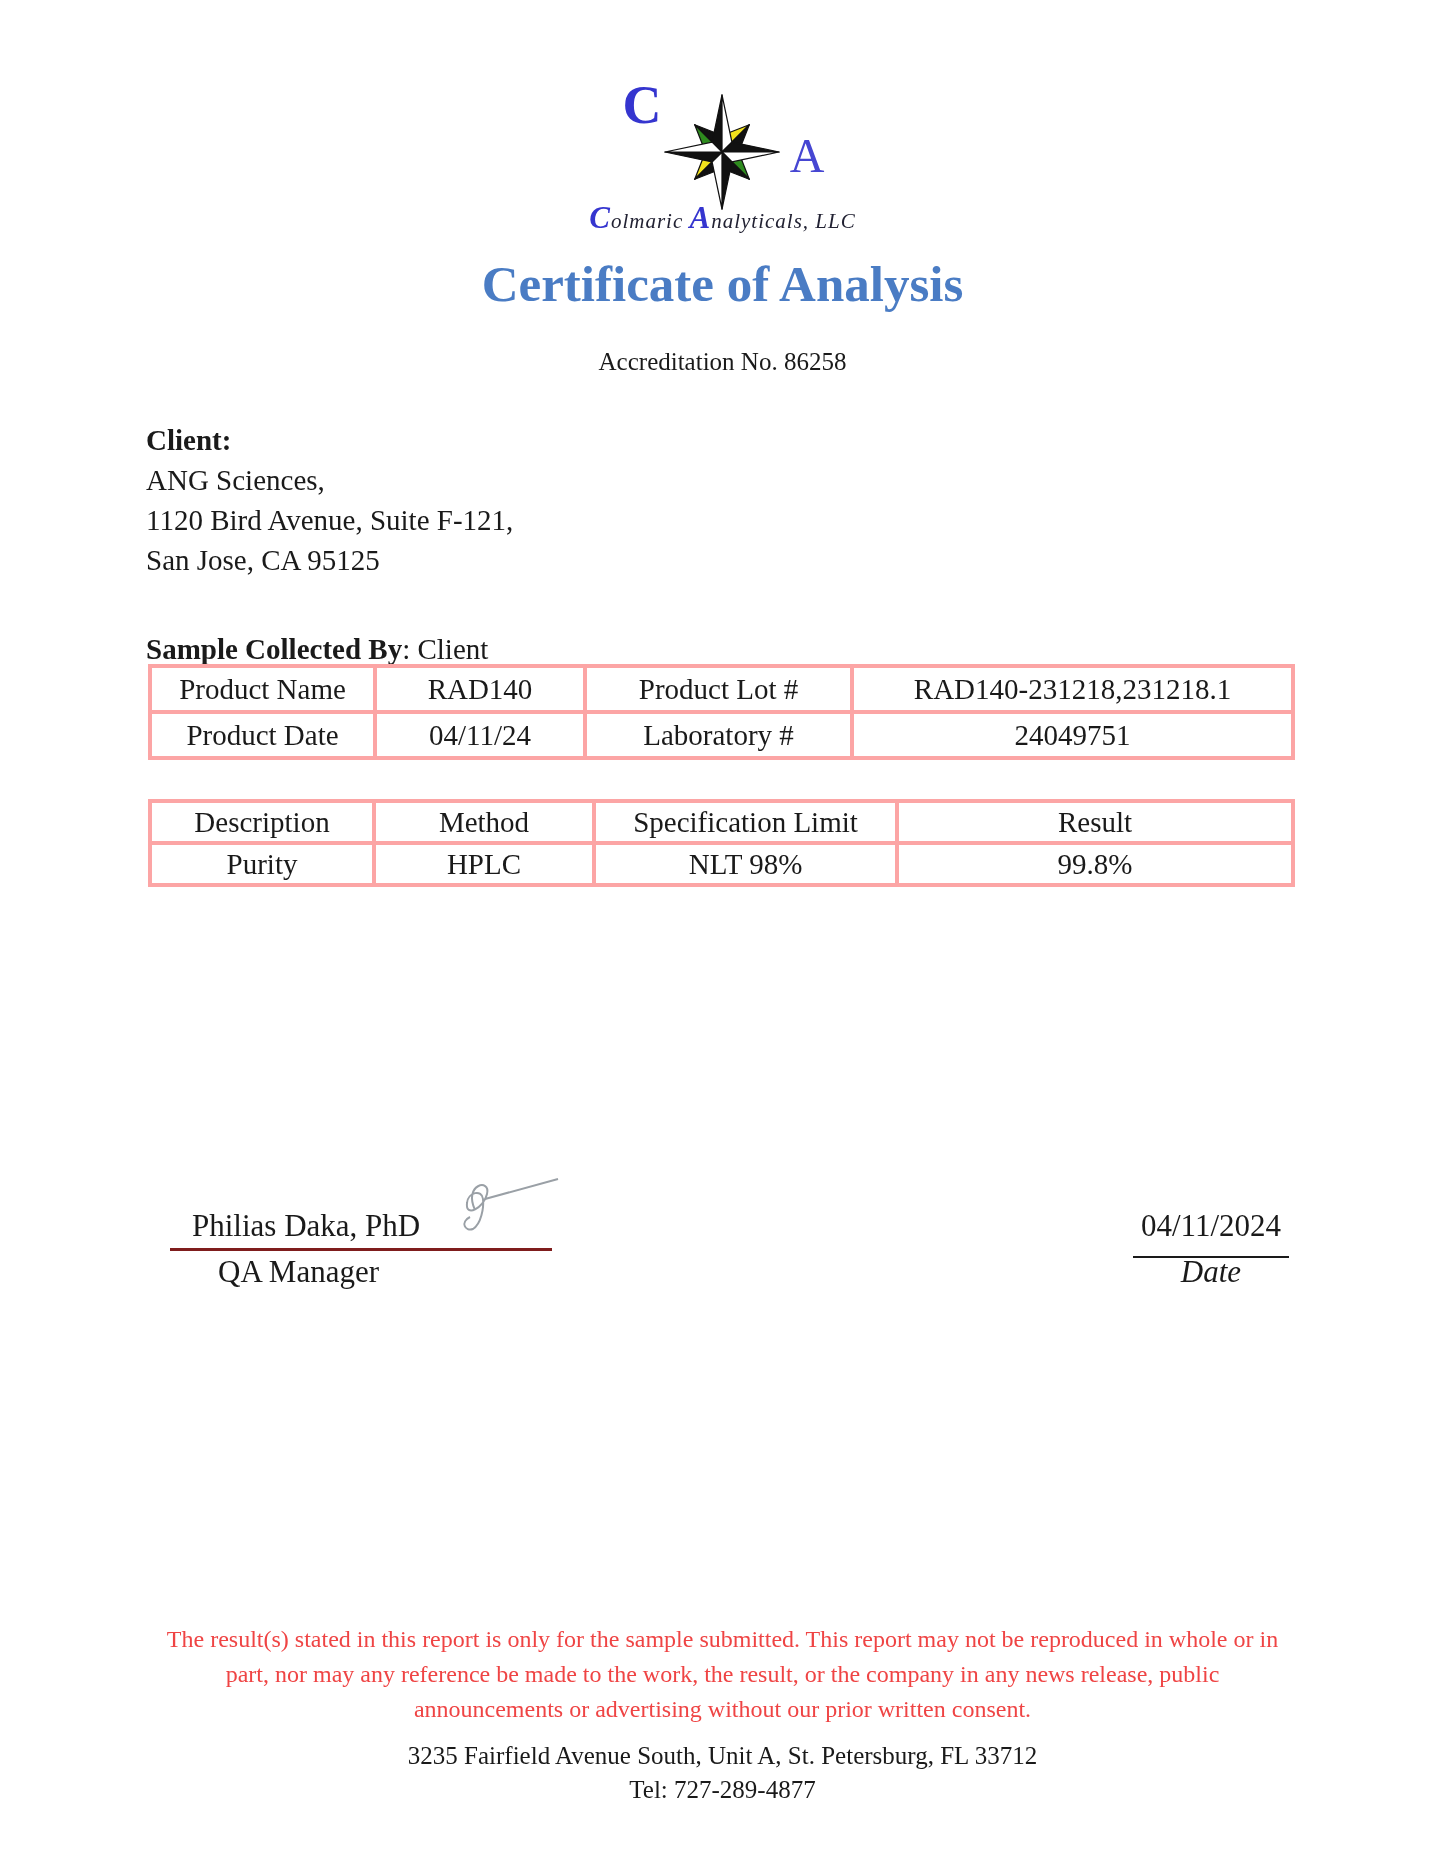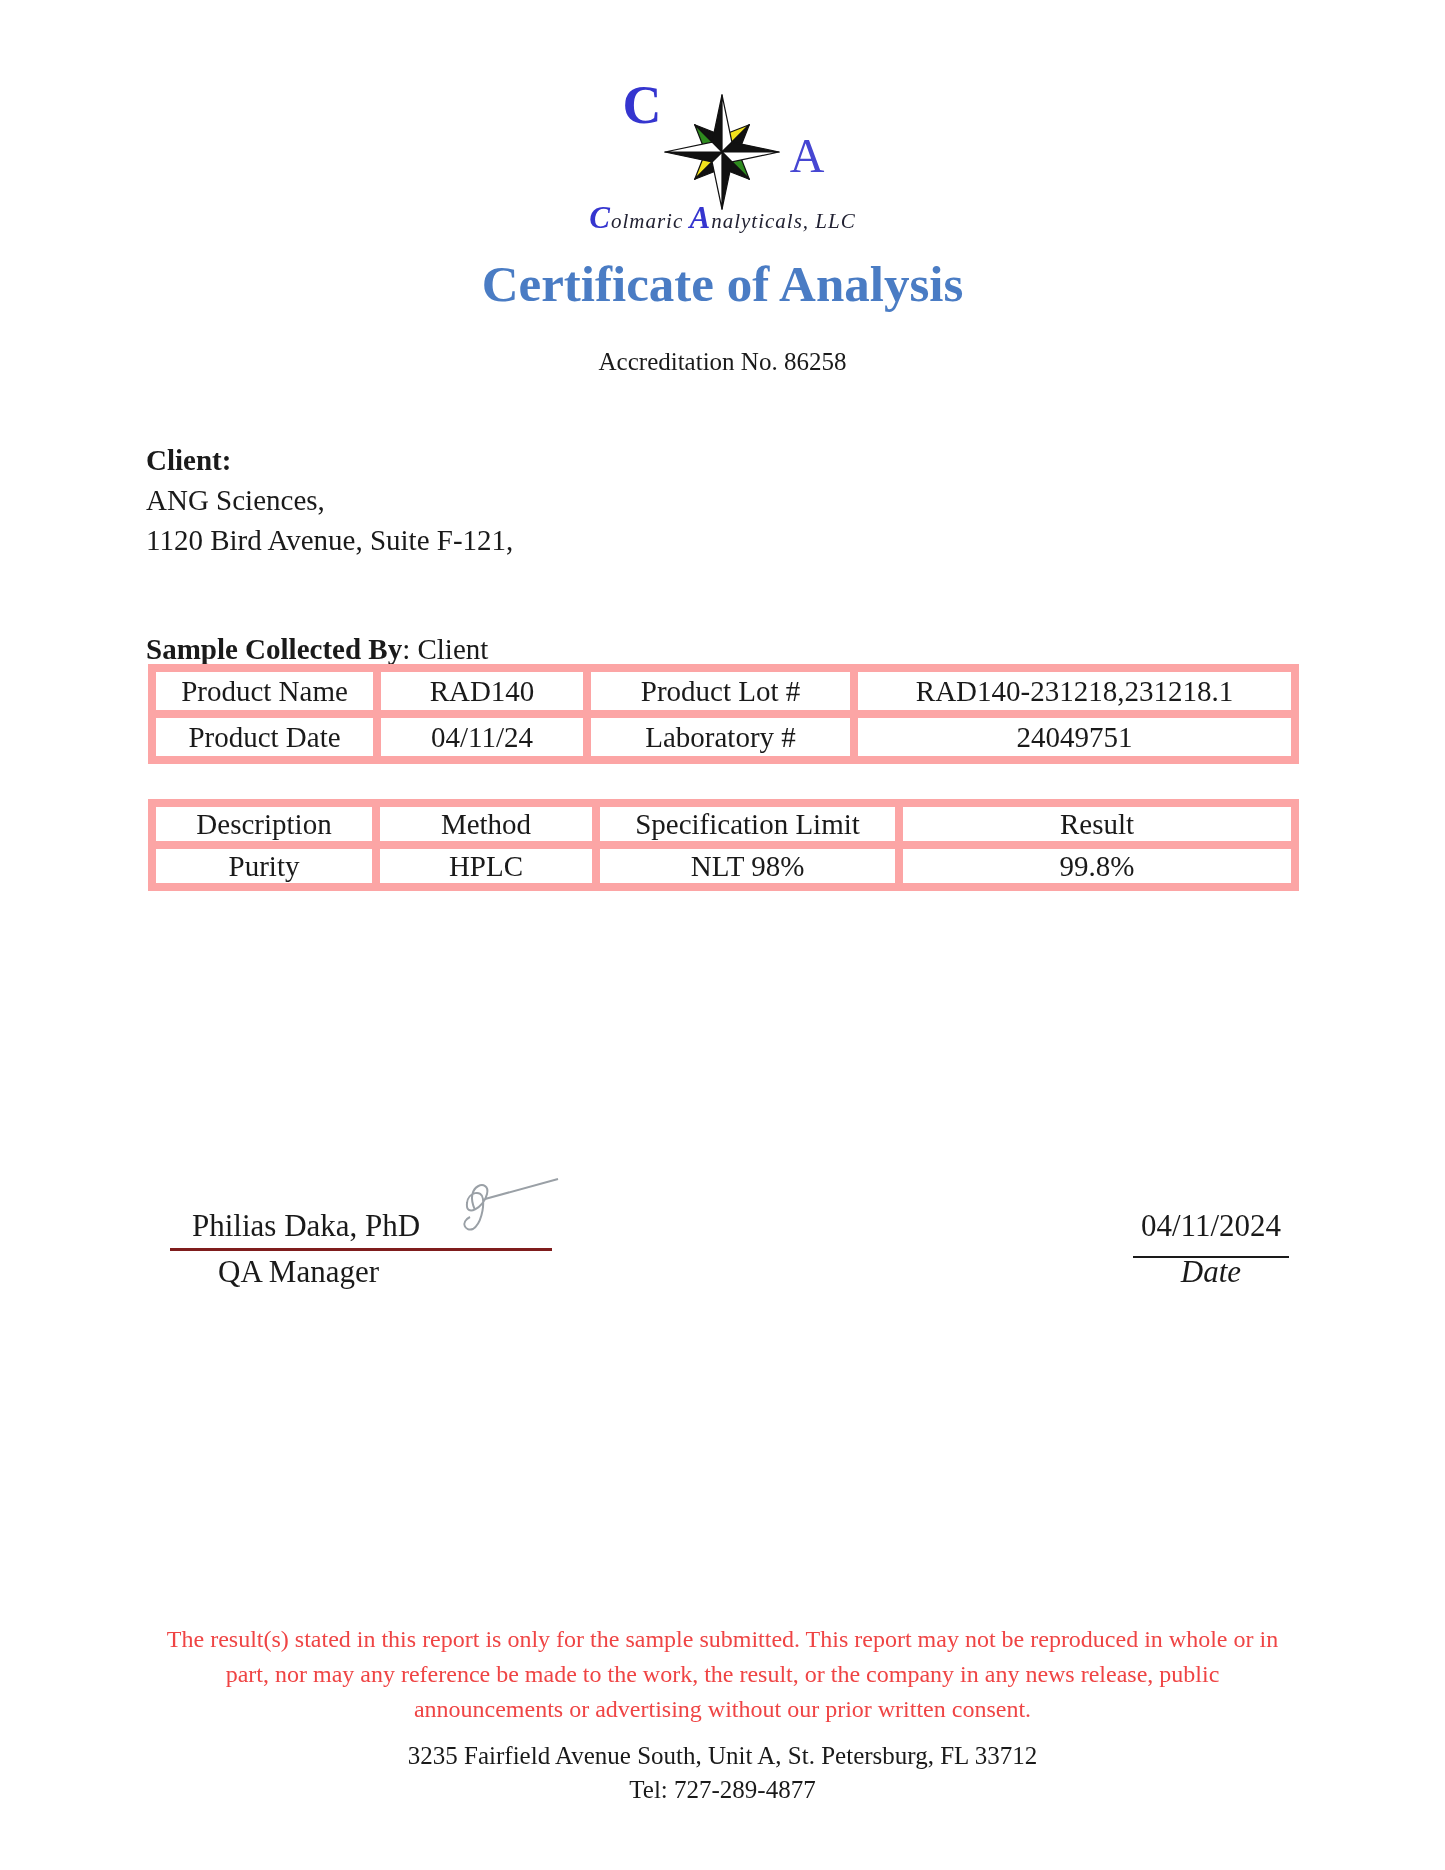--- a/index.html
+++ b/index.html
@@ -34,30 +34,30 @@
   
   .title {
     position:absolute; top:255px; left:0; width:100%;
     text-align:center; font-size:51px; font-weight:bold; color:#4a7cc4;
     letter-spacing:0px;
   }
   .accred1 { position:absolute; top:318px; left:0; width:100%; text-align:center; font-size:25px; }
   .accred2 { position:absolute; top:348px; left:0; width:100%; text-align:center; font-size:25px; }
 
   
-  .client-block { position:absolute; left:146px; top:440px; font-size:29px; line-height:40px; }
+  .client-block { position:absolute; left:146px; top:420px; font-size:29px; line-height:40px; }
   .client-label { font-weight:bold; }
   .sample-line { position:absolute; left:146px; top:633px; font-size:29px; }
   .sample-label { font-weight:bold; }
 
   
   table { border-collapse:collapse; table-layout:fixed; background:#ffffff; }
   .doc-table { position:absolute; left:148px; width:1143px; }
   .doc-table td, .doc-table th {
-    border:8px solid #fca5a5;
+    border:4px solid #fca5a5;
     font-size:29px; font-weight:normal;
     text-align:center; vertical-align:middle;
     padding:0 6px; overflow:hidden; white-space:nowrap;
   }
   .info-table { top:664px; }
   .info-table td { height:46px; }
   .results-table { top:799px; }
   .results-table td, .results-table th { height:42px; }
 
   
@@ -116,20 +116,21 @@
     </div>
   </div>
 
   <div class="title">Certificate of Analysis</div>
   <div class="accred2">Accreditation No. 86258</div>
 
   <div class="client-block">
     <div class="client-label">Client:</div>
     <div>ANG Sciences,</div>
     <div>1120 Bird Avenue, Suite F-121,</div>
+    <div>San Jose, CA 95125</div>
   </div>
 
   <div class="sample-line">
     <span class="sample-label">Sample Collected By</span><span>: Client</span>
   </div>
 
   <table class="doc-table info-table">
     <colgroup>
         <col style="width:225px">
         <col style="width:210px">

